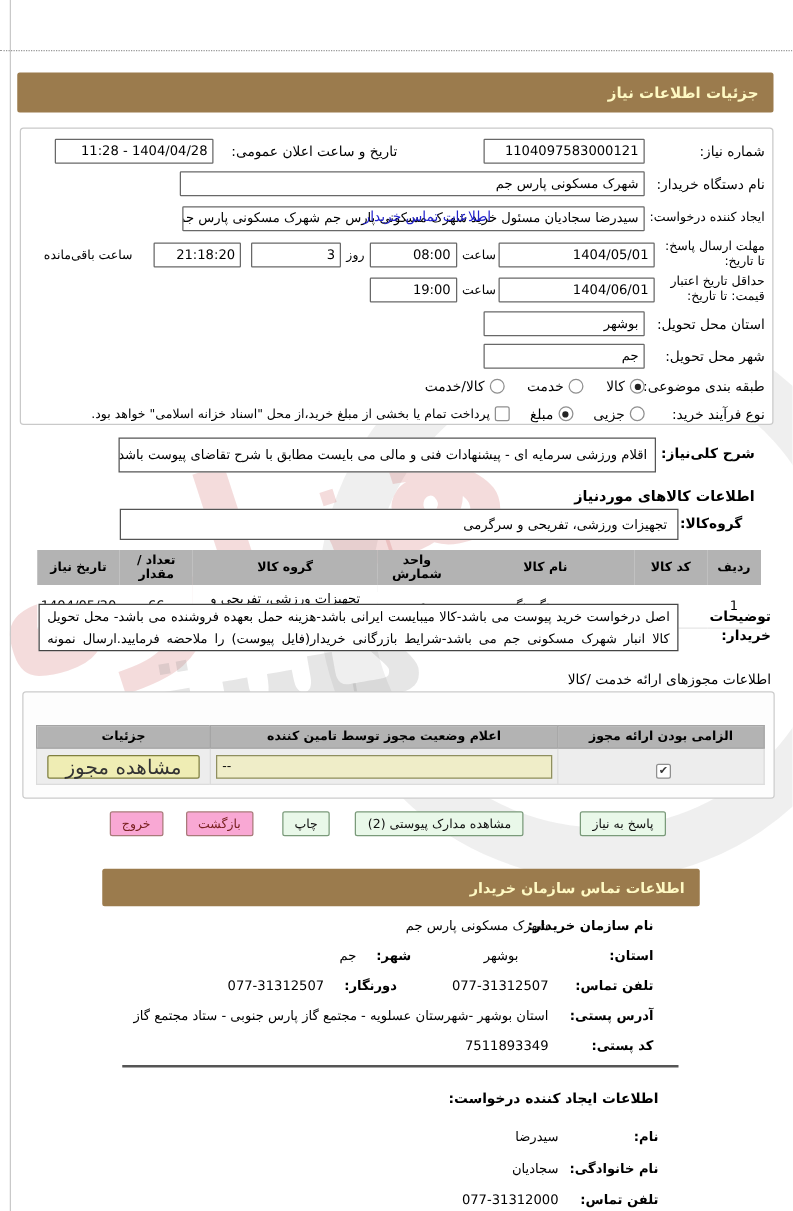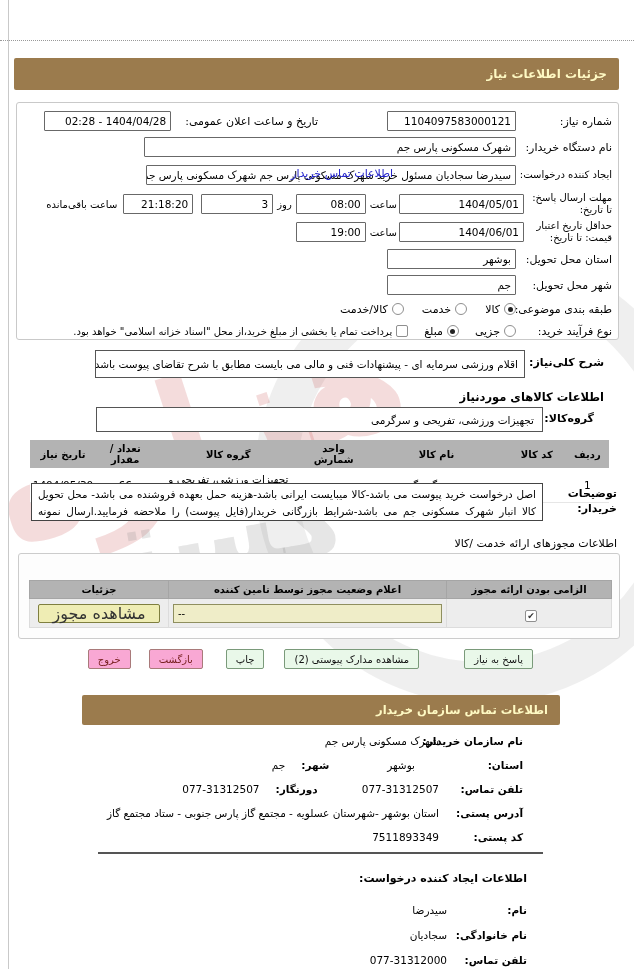--- a/index.html
+++ b/index.html
@@ -19,21 +19,21 @@
   .bar2{top:695px;right:74px;left:82px;height:30px;font-size:11.5px}
   
   .panel{position:absolute;top:102px;right:15px;left:16px;height:238px;border:1px solid #c9c9c9;border-radius:3px;background:#fff;padding:5px 6px;box-sizing:border-box}
   .frow{display:flex;align-items:center;height:26px;position:relative}
   .h30{height:30px}.h28{height:28px}.h22{height:22px}
   .lbl{font-size:11px;color:#000;white-space:nowrap}
   .lbl2{font-size:10px;white-space:normal;line-height:1.25}
   .ibox{border:1px solid #686868;height:20px;background:#fff;font-size:10.5px;display:flex;align-items:center;padding:0 4px;overflow:hidden;white-space:nowrap;box-sizing:border-box;border-radius:1px}
   .w96{width:96px}.w90{width:88px}.w129{width:129px}.w127{width:127px}.w125{width:125px}
   .w372{width:372px}.w370{width:370px}.w70{width:70px}.w72{width:72px}
-  .ml2{margin-left:2px}.ml4{margin-left:4px}.ml6{margin-left:6px}.ml8{margin-left:8px}
+  .ml2{margin-left:2px}.ml4{margin-left:4px}.ml6{margin-left:17px}.ml8{margin-left:8px}
   .ml14{margin-left:14px}.ml16{margin-left:16px}.ml18{margin-left:18px}.ml20{margin-left:20px}
   .ml23{margin-left:23px}.ml45{margin-left:45px}.ml69{margin-left:69px}
   .contact-link{position:absolute;right:219px;top:7px;font-size:11px;color:#2222cc;white-space:nowrap;text-decoration:none}
   .radio{width:12px;height:12px;border:1px solid #8f8f8f;border-radius:50%;background:#fff;display:inline-flex;align-items:center;justify-content:center;margin-left:4px;box-sizing:border-box}
   .radio.sel::after{content:"";width:5px;height:5px;border-radius:50%;background:#222}
   .olbl{font-size:11px}
   .cbx{width:12px;height:12px;border:1px solid #8f8f8f;background:#fff;display:inline-flex;align-items:center;justify-content:center;margin-left:4px;box-sizing:border-box;border-radius:2px}
   .cbx.checked::after{content:"✔";font-size:9px;color:#333}
   .tiny{font-size:10px;white-space:nowrap}
   
@@ -88,21 +88,21 @@
 
   <div class="bar bar1">
     <span>جزئیات اطلاعات نیاز</span>
   </div>
 
   <div class="panel">
     <div class="frow">
       <div class="lbl w96">شماره نیاز:</div>
       <div class="ibox w129 ml69">1104097583000121</div>
       <div class="lbl ml14">تاریخ و ساعت اعلان عمومی:</div>
-      <div class="ibox w127">1404/04/28 - 02:28</div>
+      <div class="ibox w127">1404/04/28 - 11:28</div>
     </div>
     <div class="frow">
       <div class="lbl w96">نام دستگاه خریدار:</div>
       <div class="ibox w372">شهرک مسکونی پارس جم</div>
     </div>
     <div class="frow h30">
       <div class="lbl lbl2 w96">ایجاد کننده درخواست:</div>
       <div class="ibox w370">سیدرضا سجادیان مسئول خرید شهرک مسکونی پارس جم شهرک مسکونی پارس جم</div>
       <a href="#" class="contact-link">اطلاعات تماس خریدار</a>
     </div>

